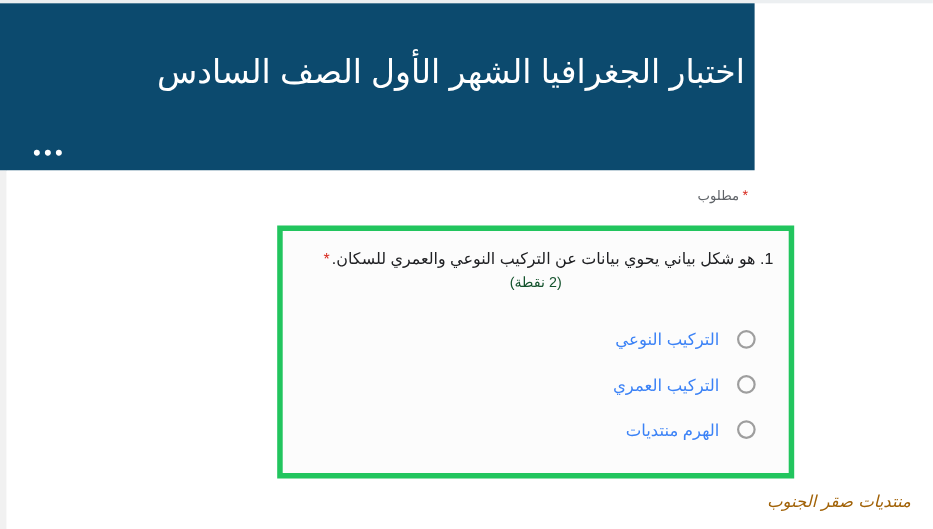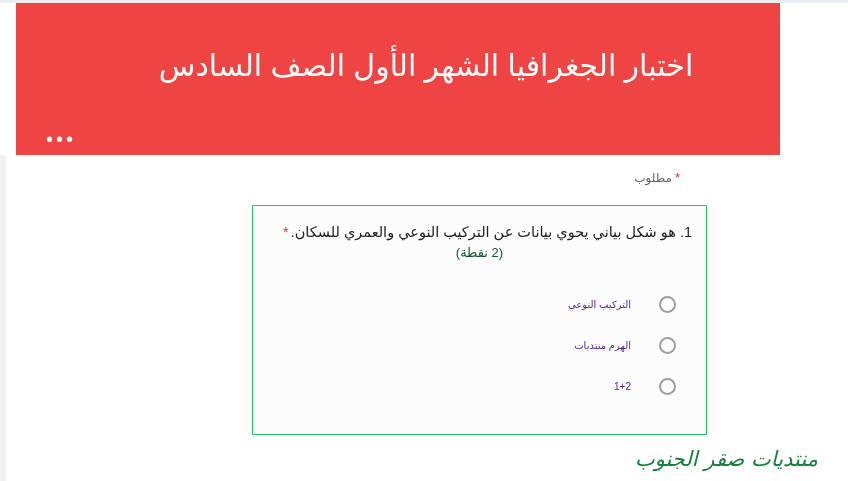--- a/index.html
+++ b/index.html
@@ -20,24 +20,24 @@
     position: absolute;
     top: 0; left: 0;
     width: 848px;
     height: 3px;
     background: #eceff1;
   }
 
   
   .form-header {
     position: absolute;
-    top: 3px; left: 16px;
-    width: 764px;
+    top: 3px; left: 0;
+    width: 686px;
     height: 152px;
-    background: #ef4444;
+    background: #0c4a6e;
     box-sizing: border-box;
   }
   .form-title {
     position: absolute;
     top: 44px;
     left: 0;
     width: 820px;
     text-align: center;
     color: #ffffff;
     font-size: 30px;
@@ -90,25 +90,25 @@
   .required-note .star {
     color: #d93025;
     font-size: 13px;
     margin-left: 3px;
   }
 
   
   .question-card {
     position: absolute;
     top: 50px;
-    right: 15px;
+    right: 0;
     left: 246px;
     height: 230px;
     background: #fcfcfc;
-    border: 1px solid #22c55e;
+    border: 5px solid #22c55e;
     box-sizing: border-box;
     text-decoration: underline;
   }
 
   .question-text {
     position: absolute;
     top: 16px;
     right: 14px;
     left: 14px;
     font-size: 14.5px;
@@ -152,36 +152,36 @@
   .radio {
     width: 17px;
     height: 17px;
     min-width: 17px;
     border: 2px solid #9e9e9e;
     border-radius: 50%;
     box-sizing: border-box;
     background: transparent;
   }
   .option-label {
-    margin-right: 28px;
-    font-size: 10px;
-    color: #4c1d95;
+    margin-right: 16px;
+    font-size: 15px;
+    color: #3b82f6;
     white-space: nowrap;
     direction: rtl;
   }
 
   
   .watermark {
     position: absolute;
     top: 447px;
-    right: 30px;
+    right: 20px;
     font-family: "DejaVu Serif", serif;
-    font-size: 21px;
+    font-size: 15px;
     font-style: italic;
-    color: #15803d;
+    color: #a16207;
     direction: rtl;
     white-space: nowrap;
     letter-spacing: 0.5px;
   }
 </style>
 </head>
 <body>
 
 <div class="top-strip"></div>
 
@@ -206,28 +206,28 @@
 
     <div class="question-points">(2 نقطة)</div>
 
     <div class="options">
 
       <div class="option-row">
         <span class="radio"></span>
         <span class="option-label">التركيب النوعي</span>
       </div>
 
+      <div class="option-row">
+        <span class="radio"></span>
+        <span class="option-label">التركيب العمري</span>
+      </div>
 
       <div class="option-row">
         <span class="radio"></span>
         <span class="option-label">الهرم منتديات</span>
       </div>
 
-      <div class="option-row">
-        <span class="radio"></span>
-        <span class="option-label">1+2</span>
-      </div>
 
     </div>
   </div>
 </div>
 
 <div class="watermark">منتديات صقر الجنوب</div>
 
 </body></html>

